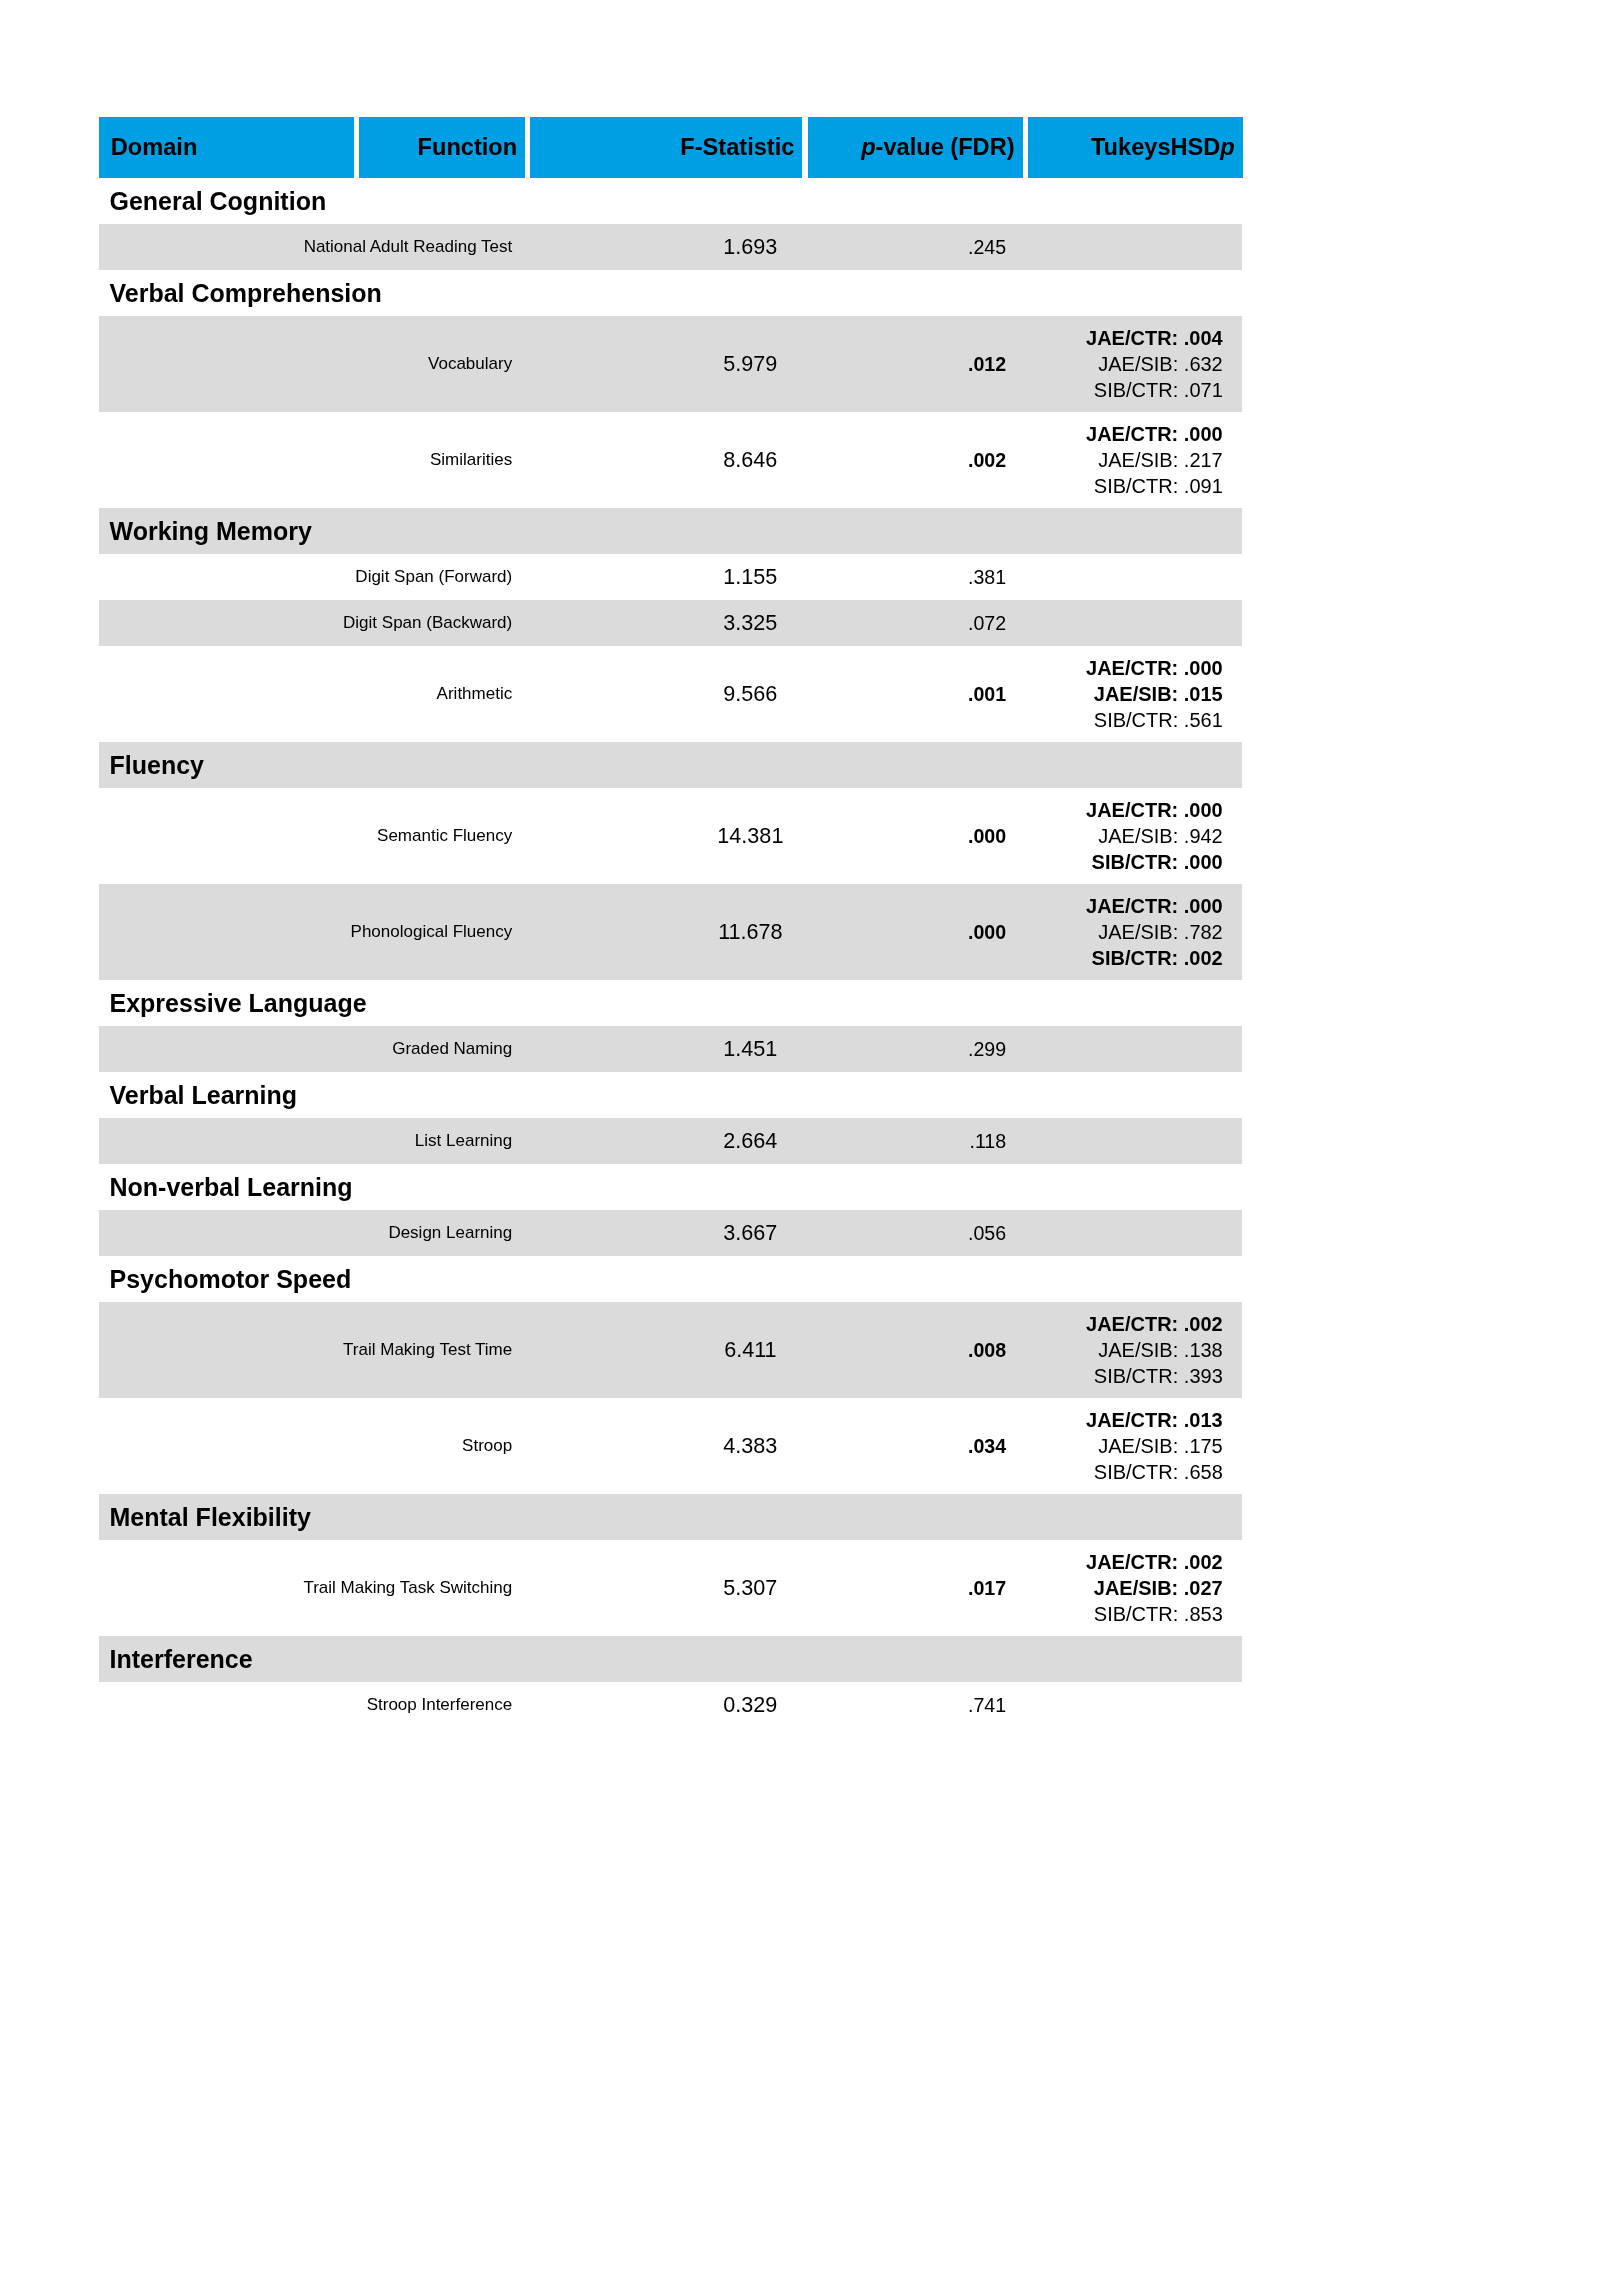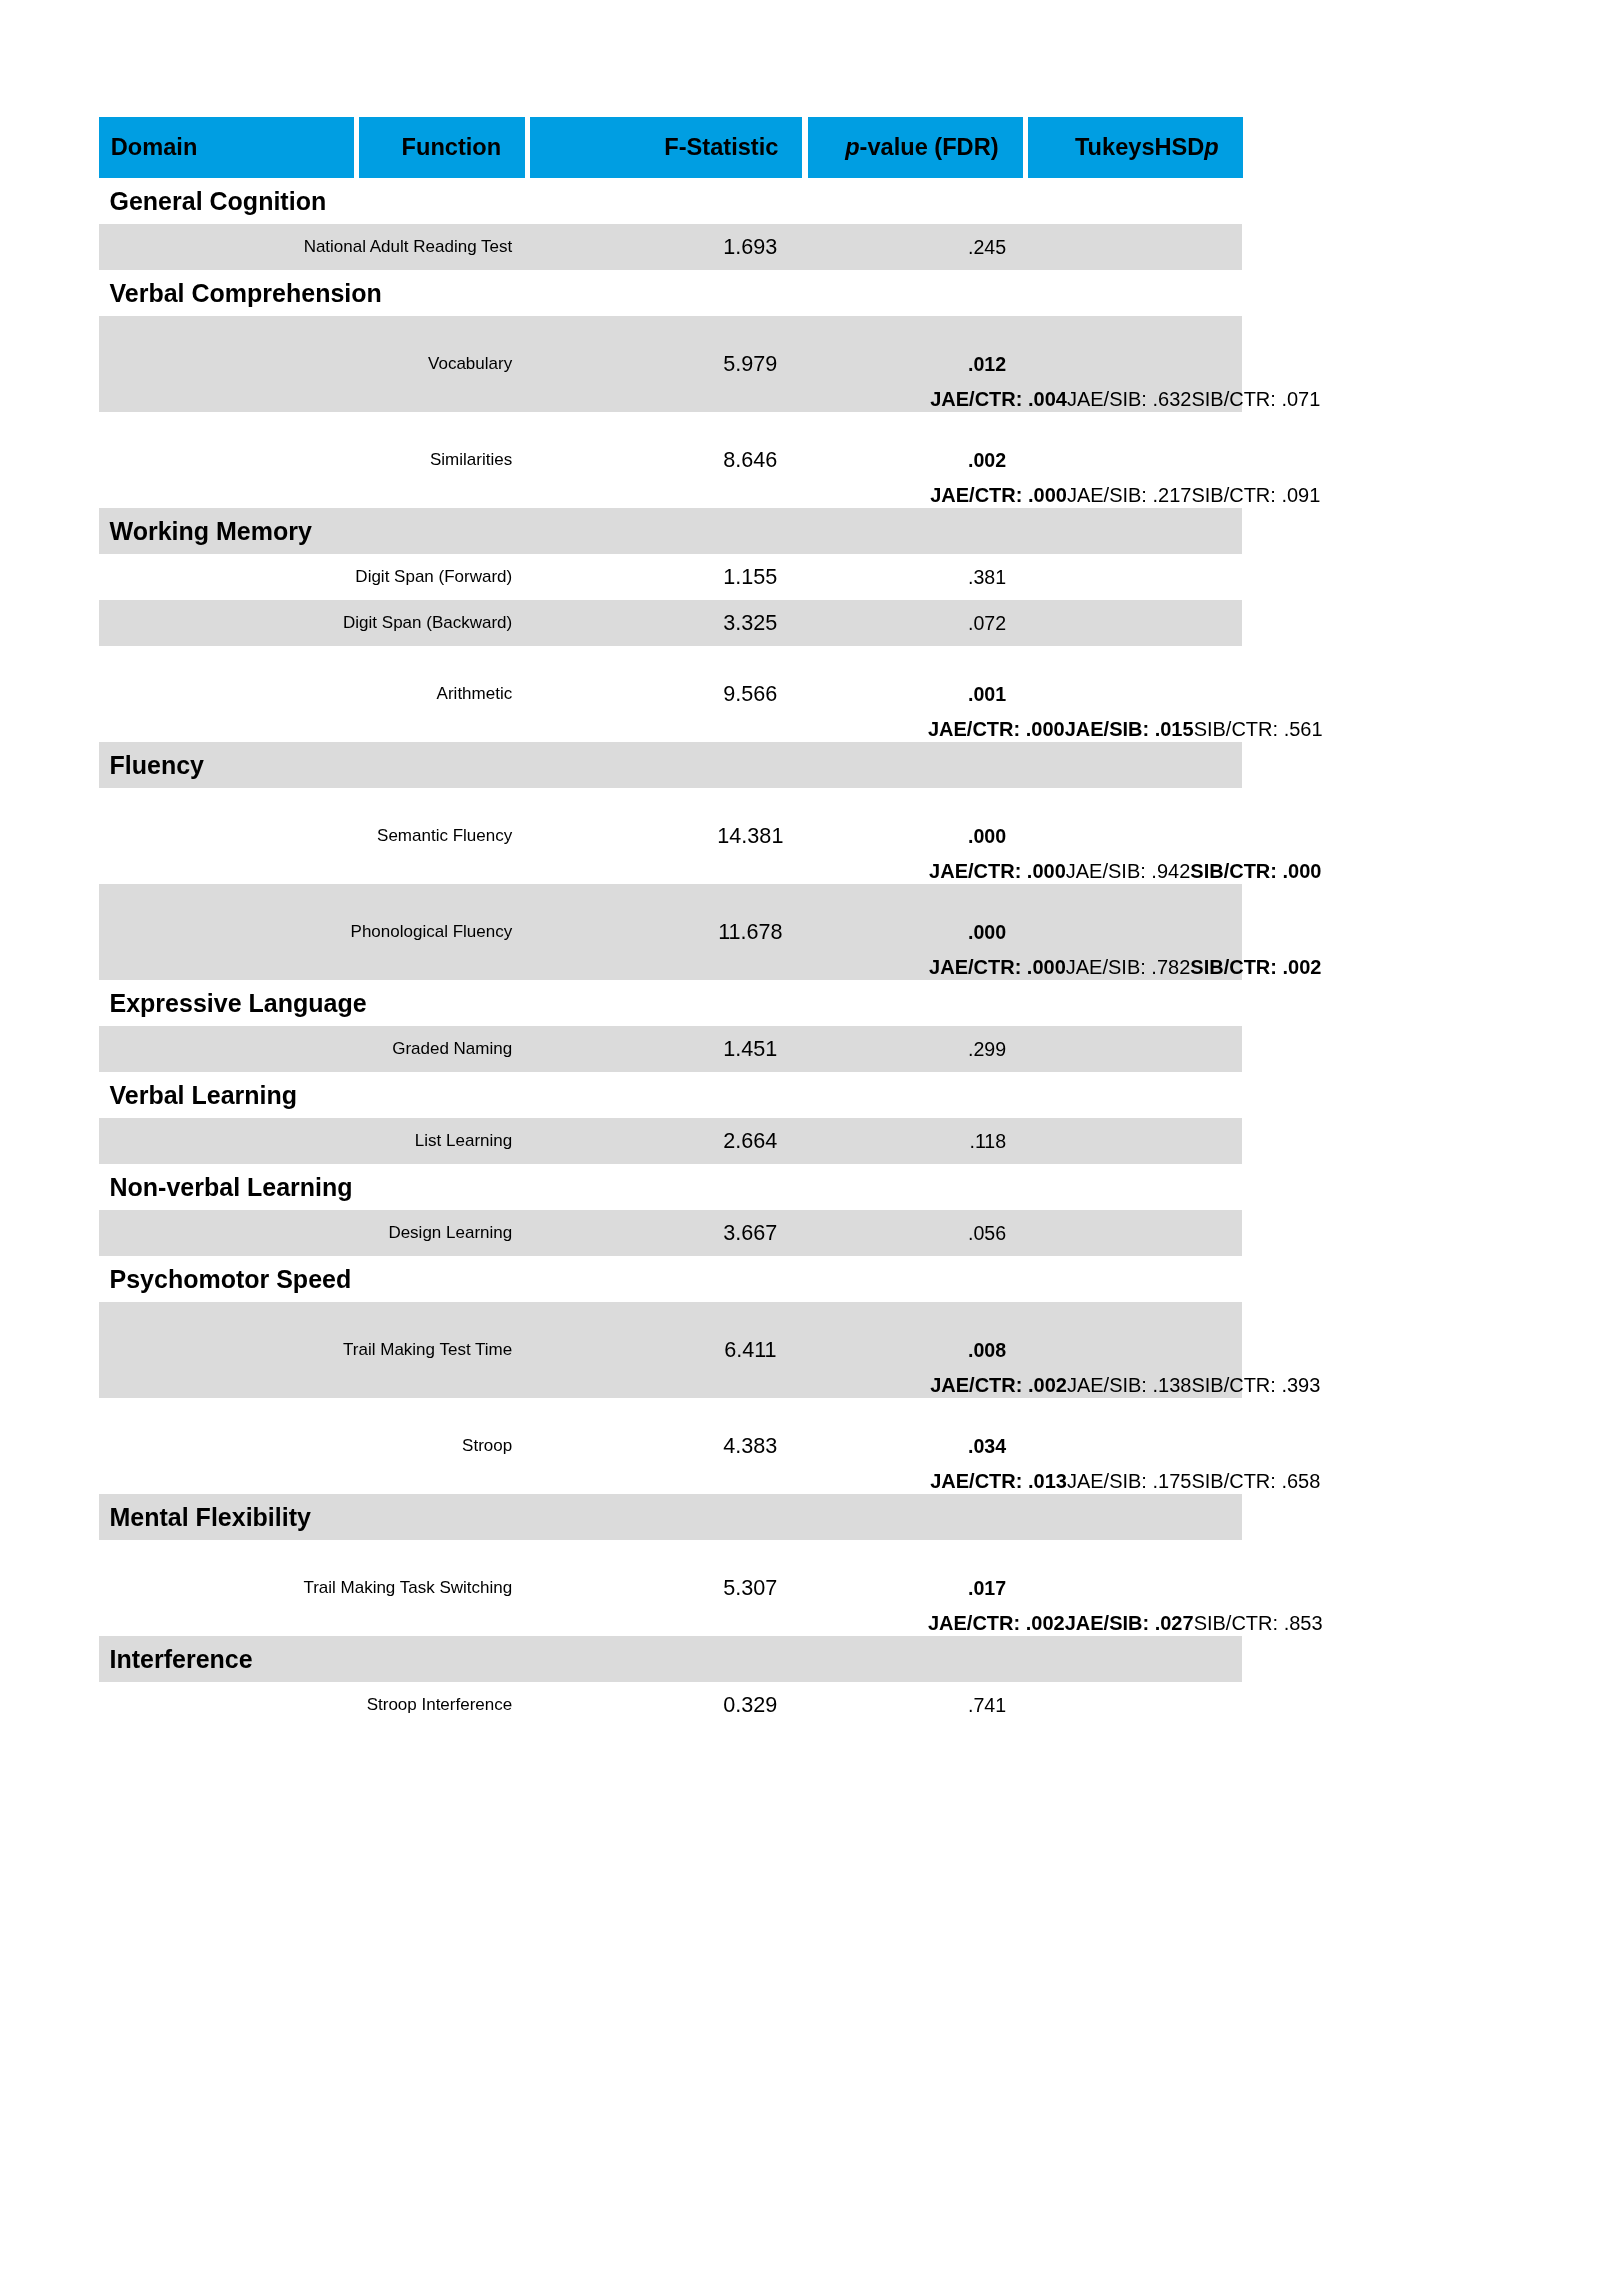--- a/index.html
+++ b/index.html
@@ -31,21 +31,21 @@
   .header-row {
     height: 61px;
   }
   .header-cell {
     background: #009ee2;
     display: flex;
     align-items: center;
     justify-content: flex-end;
     font-size: 23.6px;
     font-weight: bold;
-    padding-right: 24px;
+    padding-right: 8px;
     box-sizing: border-box;
     white-space: nowrap;
   }
   .header-cell.first {
     justify-content: flex-start;
     padding-right: 0;
     padding-left: 11.8px;
   }
   .header-cell .ital { font-style: italic; }
   
@@ -89,20 +89,21 @@
   .pvalue-cell {
     grid-column: 4;
     justify-content: flex-end;
     padding-right: 16.4px;
     font-size: 19.6px;
   }
   .pvalue-cell.sig { font-weight: bold; }
   .tukey-cell {
     grid-column: 5;
     display: flex;
+    flex-direction: column;
     justify-content: center;
     align-items: flex-end;
     padding-right: 20px;
     box-sizing: border-box;
     font-size: 20px;
     line-height: 26px;
   }
   .tukey-line { white-space: nowrap; }
   .tukey-line.bold { font-weight: bold; }
 </style>

